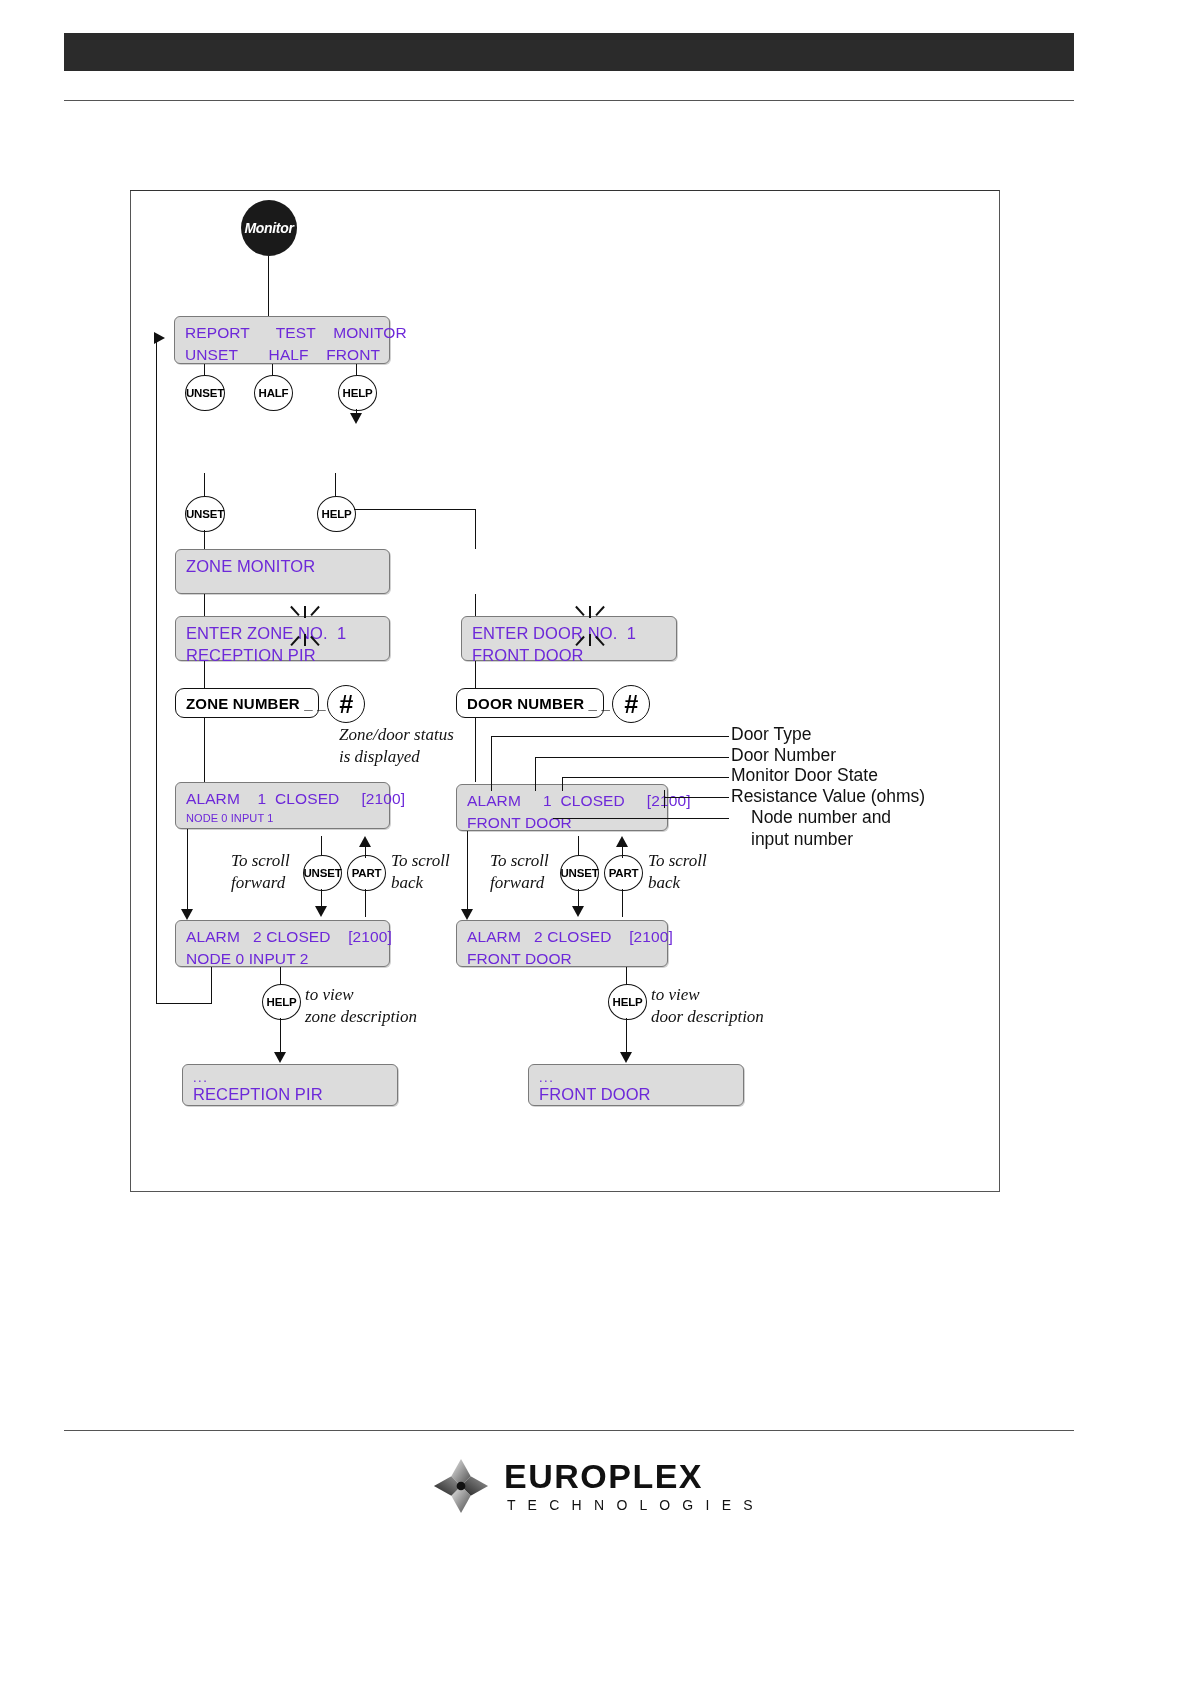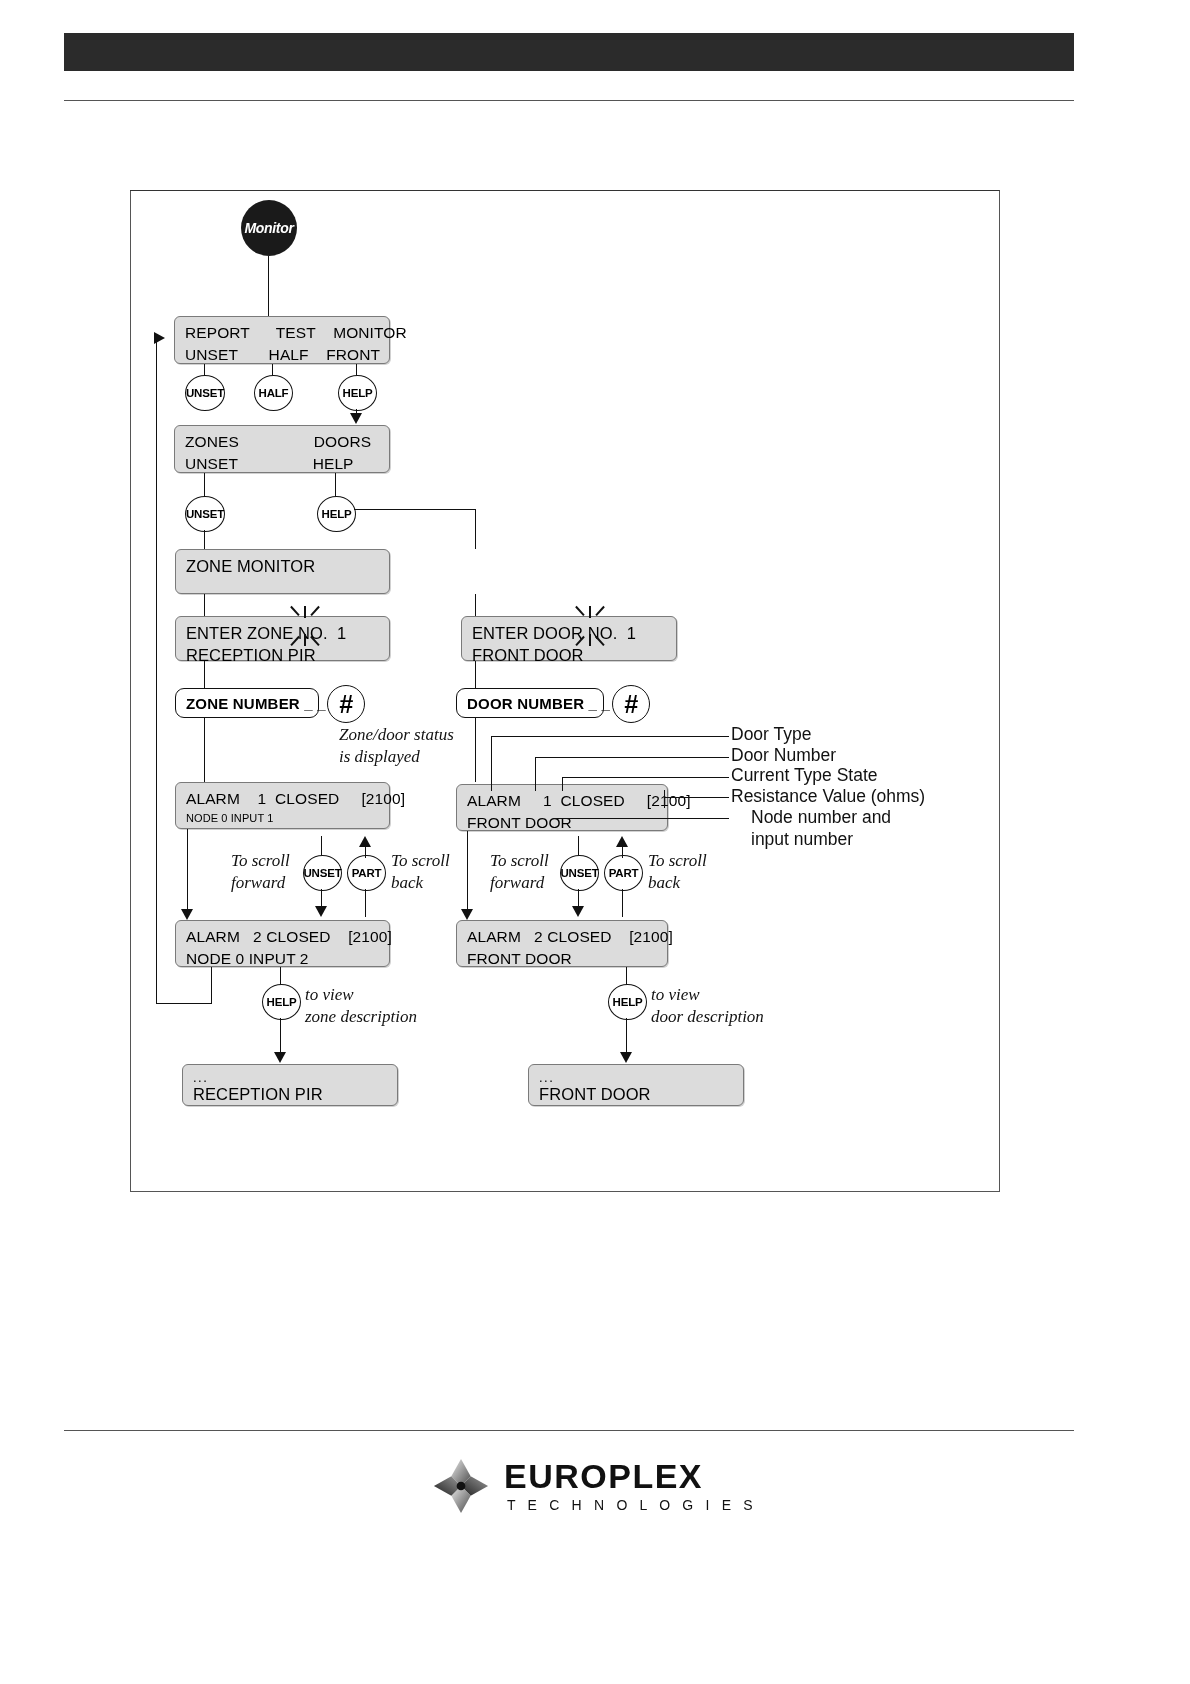--- a/index.html
+++ b/index.html
@@ -13,21 +13,21 @@
   
   .frame{position:absolute;left:130px;top:190px;width:868px;height:1000px;border:1.4px solid #555;border-top:1.4px solid #333;}
   .frame-top{position:absolute;left:130px;top:190px;width:868px;height:0;border-top:1.6px solid #333;}
 
   .stage{position:absolute;left:0;top:0;width:1190px;height:1272px;}
 
   
   .lcd{position:absolute;background:#dcdcdc;border:1.2px solid #7a7a7a;border-radius:6px;
        box-sizing:border-box;box-shadow:1px 1px 0 rgba(0,0,0,.18);}
   .lcd .ln{position:absolute;left:10px;font-size:16.5px;letter-spacing:.1px;white-space:pre;
-           font-family:"Liberation Sans",sans-serif;color:#000000;}
+           font-family:"Liberation Sans",sans-serif;color:#6d28d9;}
   .lcd .ln1{top:7px;}
   .lcd .ln2{top:29px;}
 
   .keycap{position:absolute;border:1.5px solid #111;border-radius:50%;background:#fff;
           display:flex;align-items:center;justify-content:center;
           font-size:11.5px;font-weight:bold;letter-spacing:-.2px;font-family:"Liberation Sans",sans-serif;}
 
   .pillbox{position:absolute;border:1.6px solid #111;border-radius:9px;background:#fff;
            display:flex;align-items:center;box-sizing:border-box;padding-left:10px;
            font-size:15px;font-weight:bold;letter-spacing:.2px;white-space:pre;}
@@ -102,24 +102,20 @@
     <span>HALF</span>
   </div>
 
   <div class="thin-v" style="left:356px;top:364px;height:12px;"></div>
   <div class="keycap" style="left:338px;top:375px;width:37px;height:34px;">
     <span>HELP</span>
   </div>
   <div class="thin-v" style="left:356px;top:409px;height:12px;"></div>
   <div class="arrow-down" style="left:350px;top:413px;"></div>
 
-  <div class="lcd" style="left:174px;top:425px;width:216px;height:48px;">
-    <div class="ln ln1" style="font-size:15.5px;">ZONES                 DOORS</div>
-    <div class="ln ln2" style="font-size:15.5px;">UNSET                 HELP</div>
-  </div>
 
   <div class="thin-v" style="left:204px;top:473px;height:24px;"></div>
   <div class="keycap" style="left:185px;top:496px;width:38px;height:34px;">
     <span>UNSET</span>
   </div>
 
   <div class="thin-v" style="left:335px;top:473px;height:24px;"></div>
   <div class="keycap" style="left:317px;top:496px;width:37px;height:34px;">
     <span>HELP</span>
   </div>
@@ -245,21 +241,21 @@
   <div class="thin-v" style="left:491px;top:736px;height:55px;"></div>
   <div class="thin-h" style="left:491px;top:736px;width:238px;"></div>
   <div class="callout" style="left:731px;top:723px;">Door Type</div>
 
   <div class="thin-v" style="left:535px;top:757px;height:34px;"></div>
   <div class="thin-h" style="left:535px;top:757px;width:194px;"></div>
   <div class="callout" style="left:731px;top:744px;">Door Number</div>
 
   <div class="thin-v" style="left:562px;top:777px;height:14px;"></div>
   <div class="thin-h" style="left:562px;top:777px;width:167px;"></div>
-  <div class="callout" style="left:731px;top:764px;">Current Type State</div>
+  <div class="callout" style="left:731px;top:764px;">Monitor Door State</div>
 
   <div class="thin-v" style="left:664px;top:790px;height:18px;"></div>
   <div class="thin-h" style="left:664px;top:797px;width:65px;"></div>
   <div class="callout" style="left:731px;top:785px;">Resistance Value (ohms)</div>
 
   <div class="thin-h" style="left:553px;top:818px;width:176px;"></div>
   <div class="callout" style="left:731px;top:806px;margin-left:20px;">Node number and
 input number</div>
 
   <div class="thin-v" style="left:467px;top:831px;height:83px;"></div>

